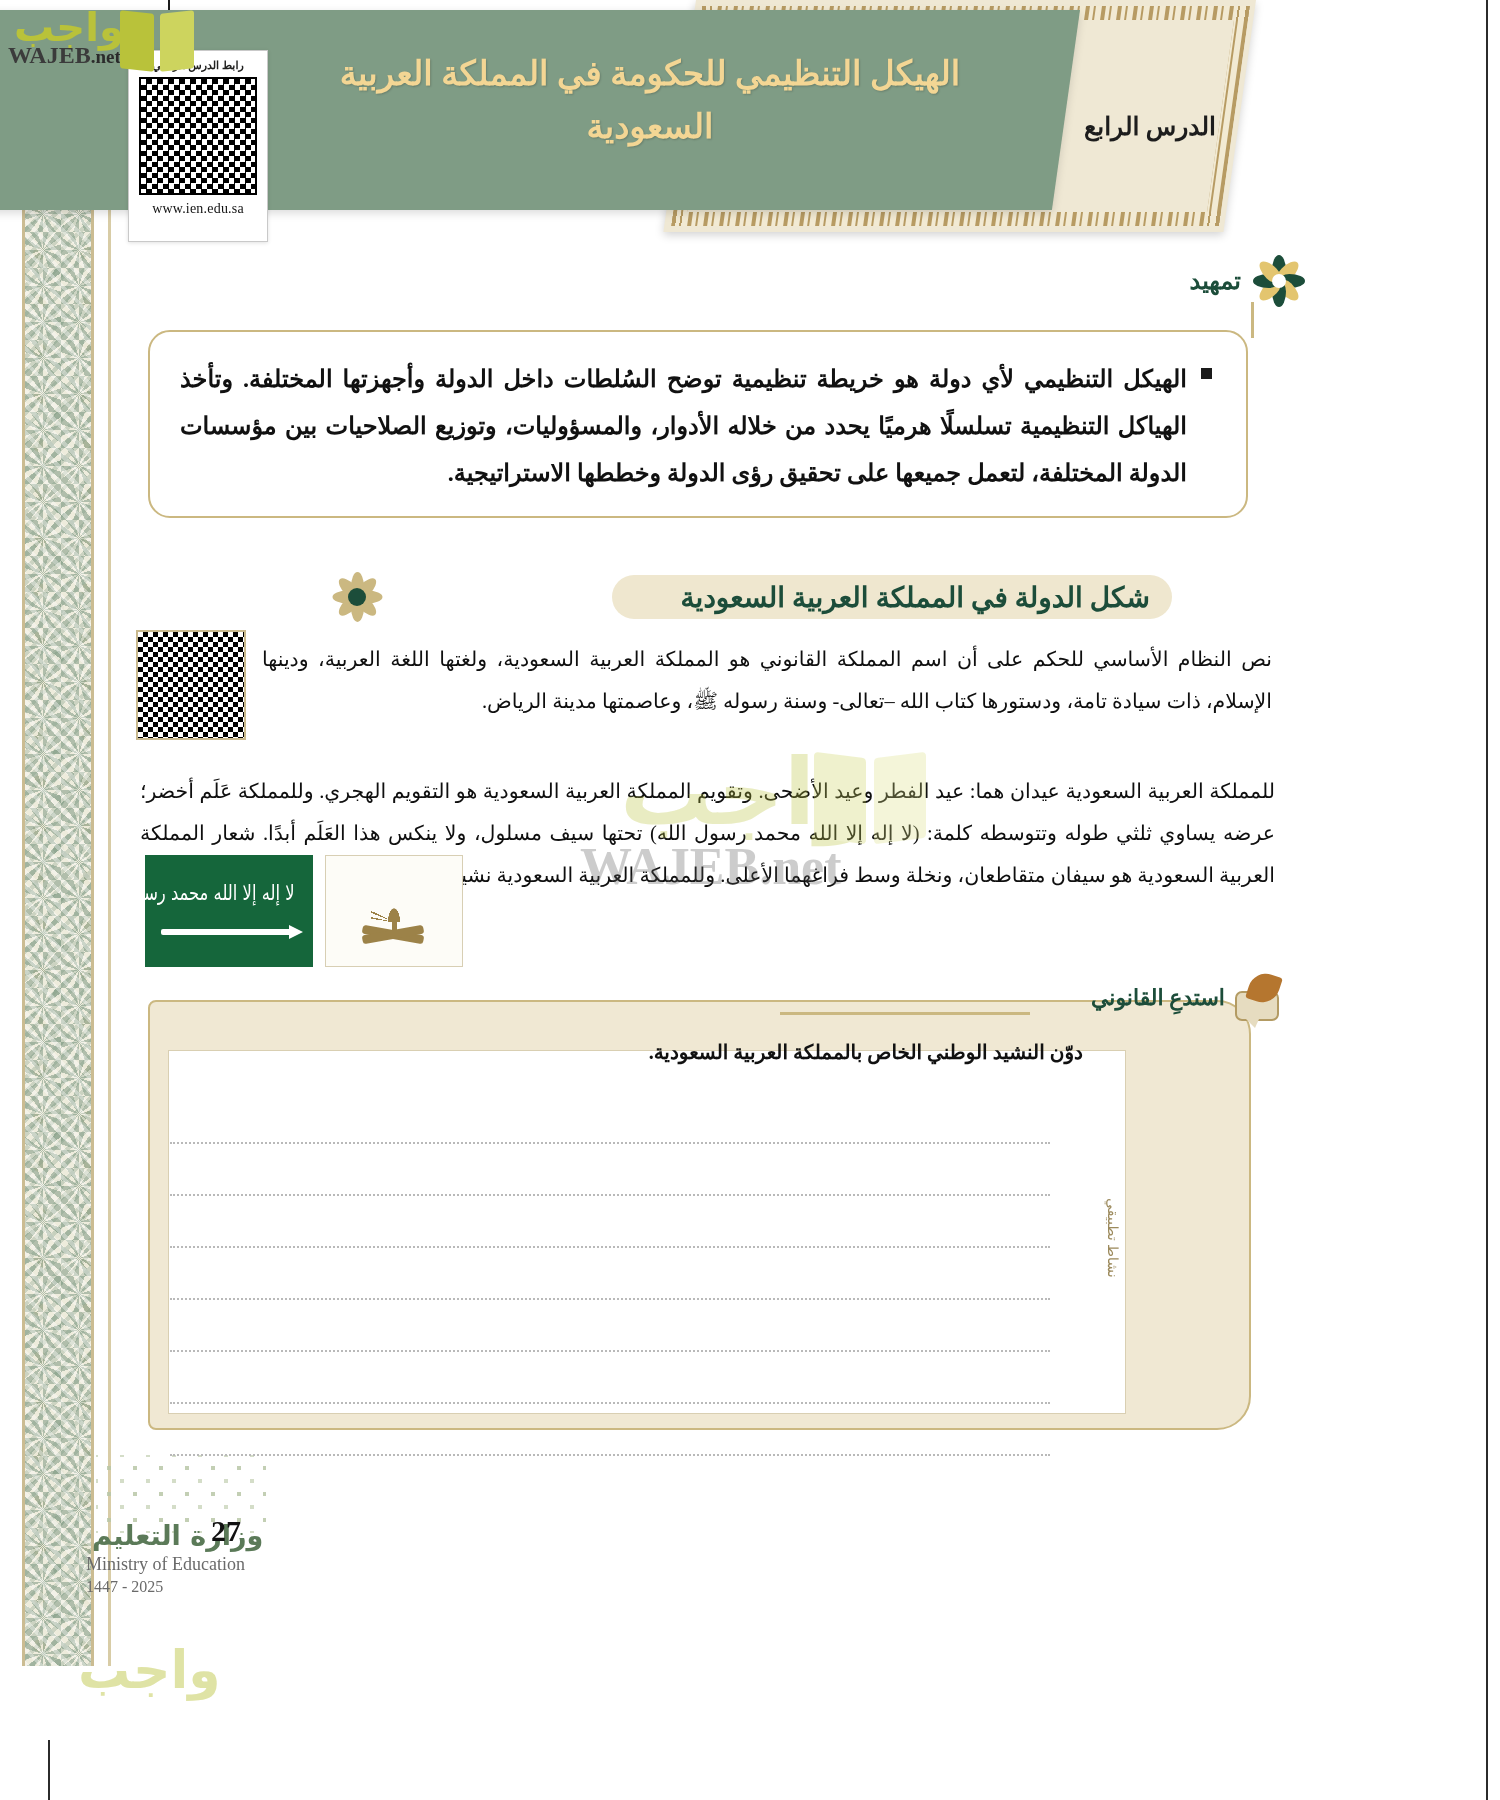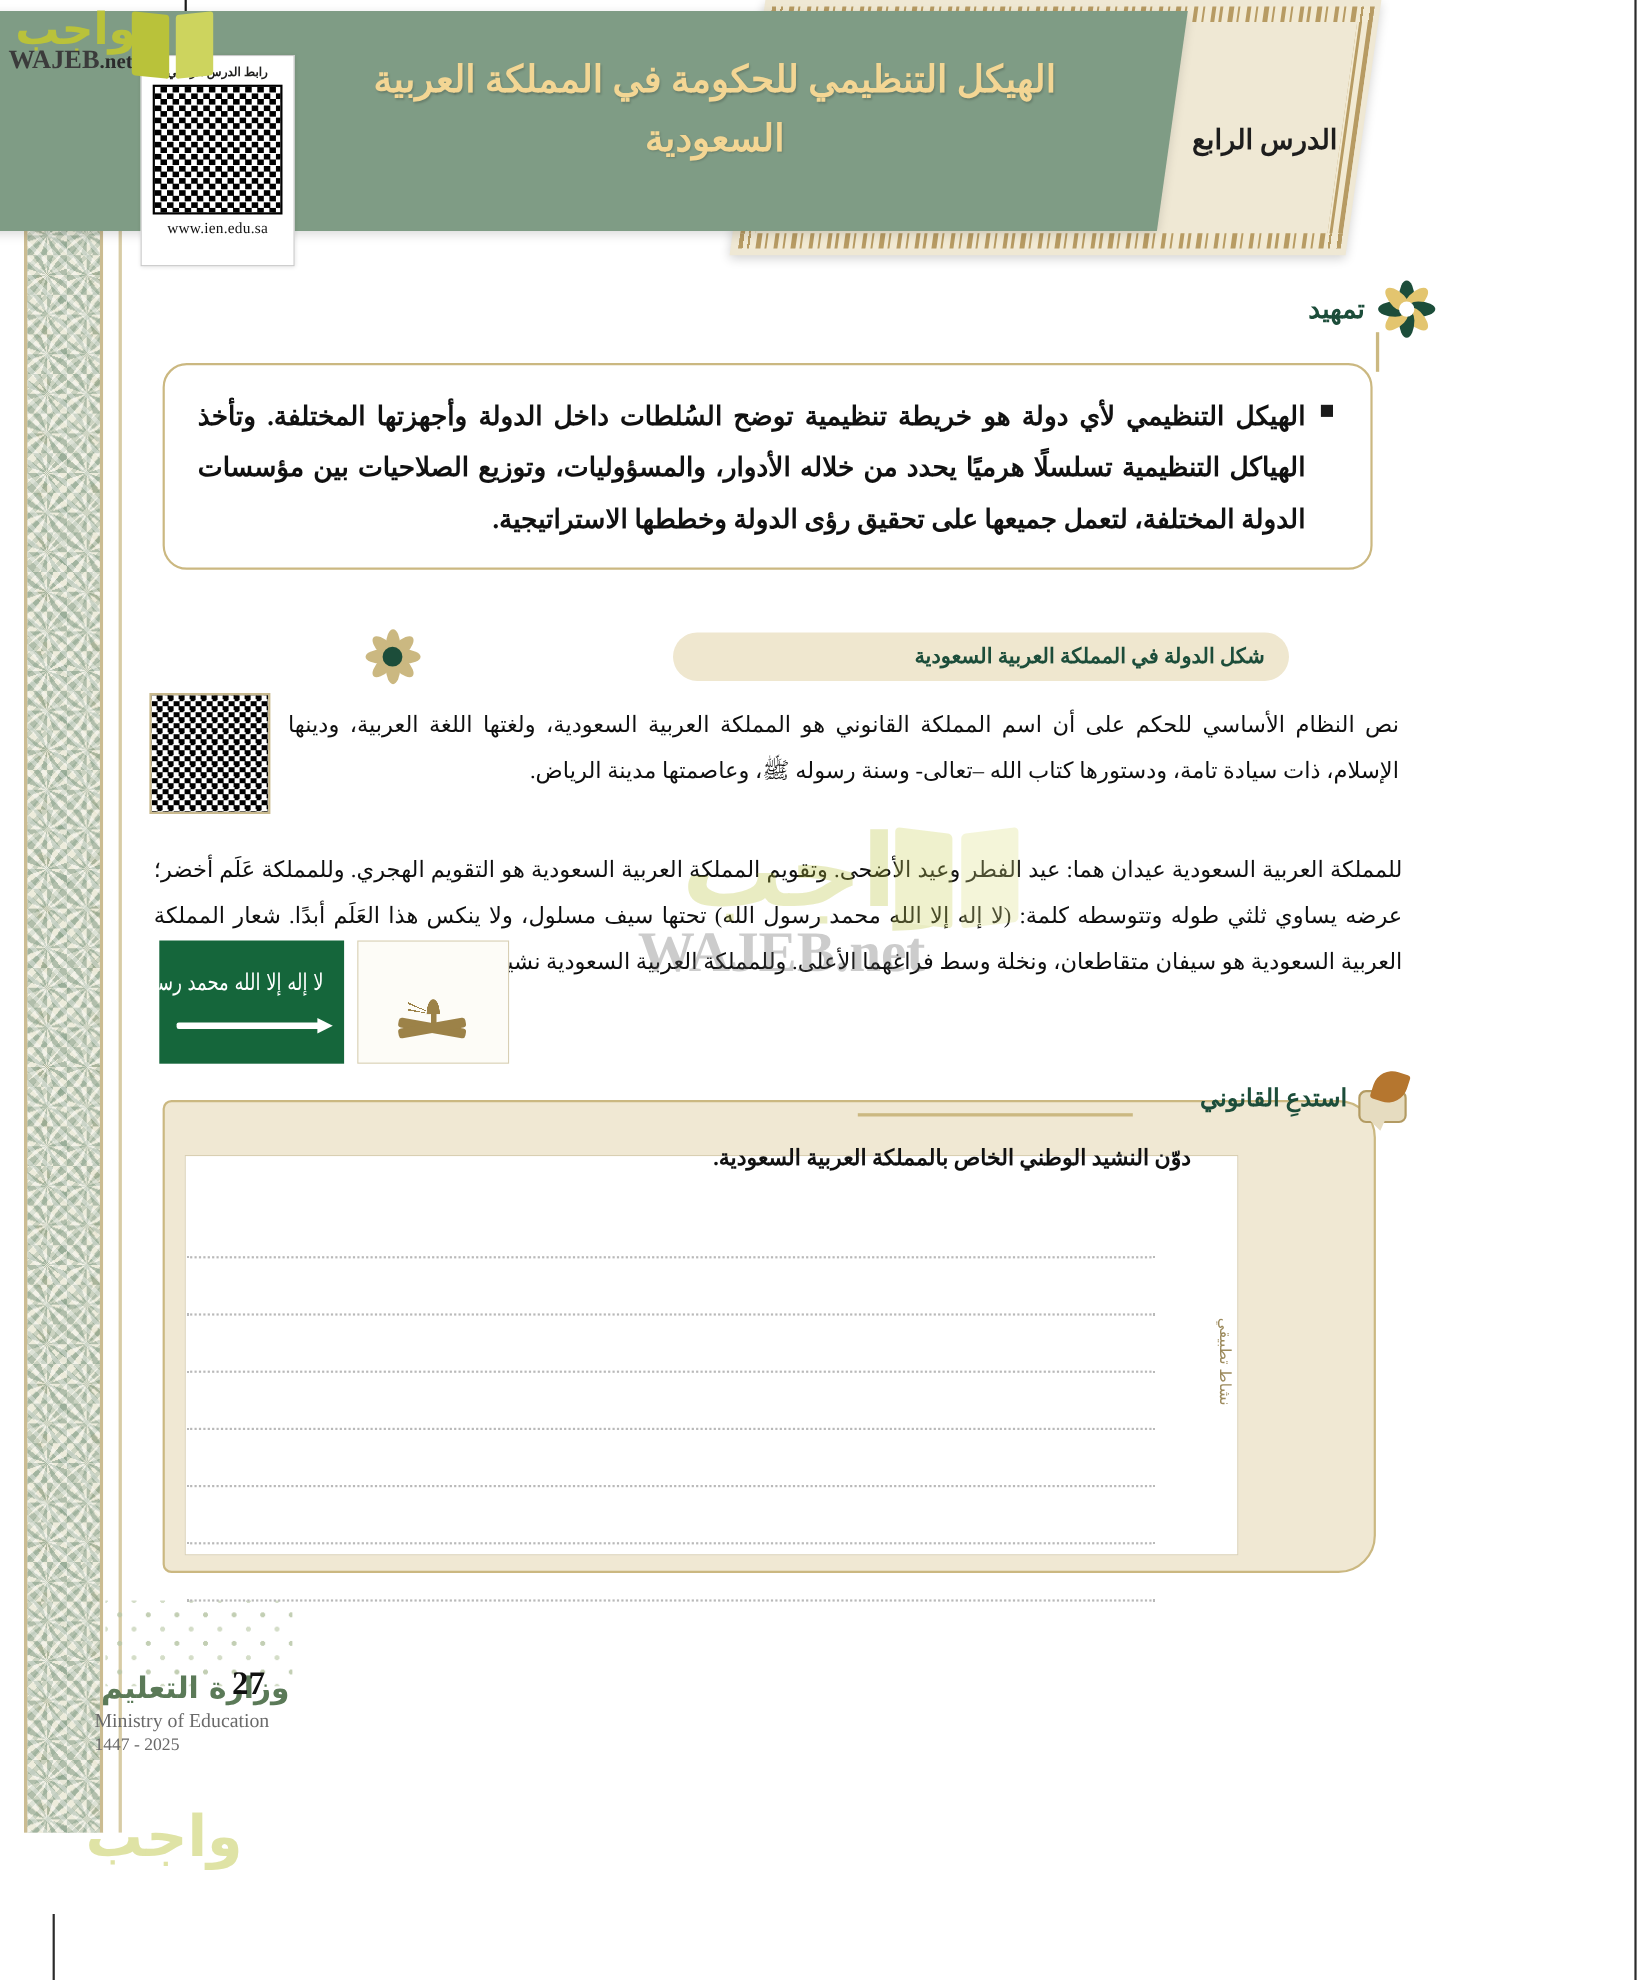--- a/index.html
+++ b/index.html
@@ -330,21 +330,21 @@
     width: 560px; height: 44px;
     background: #efe7cf;
     border-radius: 22px;
     display: flex;
     align-items: center;
     justify-content: flex-start;
     direction: rtl;
     padding-right: 22px;
   }
   .sec-bar-text {
-    font-size: 19px;
+    font-size: 28px;
     font-weight: bold;
     color: #1c4d3a;
     white-space: nowrap;
   }
   .sec-badge {
     position: absolute;
     right: 1118px; top: 572px;
     width: 50px; height: 50px;
   }
   .sec-badge .petal {

